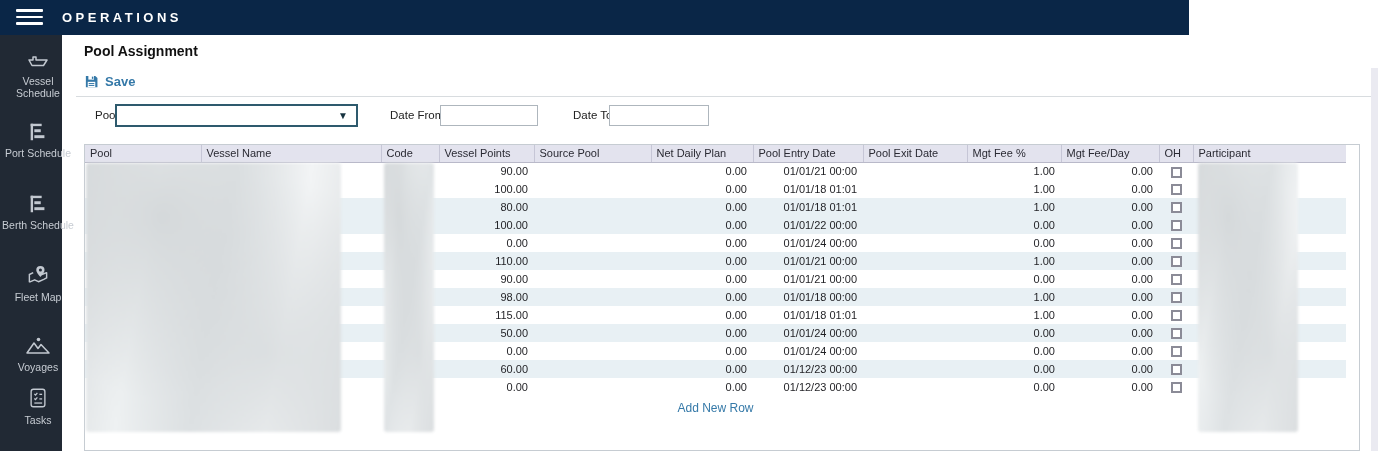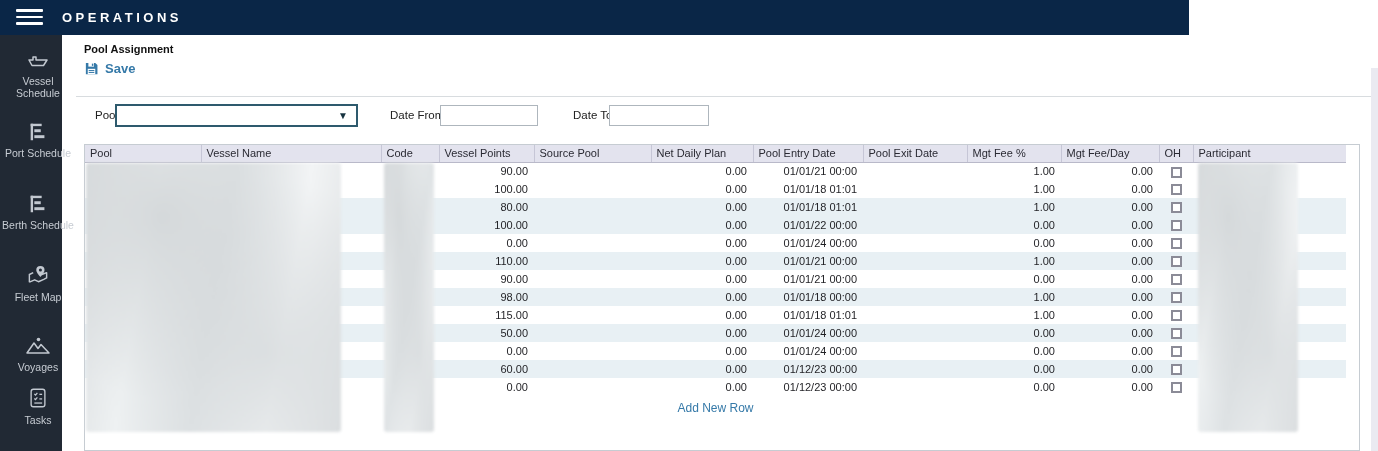--- a/index.html
+++ b/index.html
@@ -20,23 +20,23 @@
   .sidebar { position:absolute; left:0; top:35px; width:62px; height:416px;
     background:#212934; z-index:20; }
   .nav-item { position:absolute; left:0; width:76px; text-align:center;
     cursor:pointer; }
   .nav-item svg { display:block; margin:0 auto 5px auto; }
   .nav-label { color:#c7ccd3; font-size:10.5px; line-height:11.5px; display:block; }
 
   
   .content { position:absolute; left:62px; top:35px; width:1316px; height:416px;
     background:#fff; }
-  .page-title { position:absolute; left:22px; top:8px; font-size:11px;
+  .page-title { position:absolute; left:22px; top:8px; font-size:14px;
     font-weight:bold; color:#111; }
-  .save-btn { position:absolute; left:22px; top:26px; display:flex; gap:6px;
+  .save-btn { position:absolute; left:22px; top:39px; display:flex; gap:6px;
     align-items:center; color:#3579a8; font-size:13px; font-weight:600;
     cursor:pointer; }
   .hdr-divider { position:absolute; left:14px; right:0; top:61px; height:1px;
     background:#d8dcdf; }
 
   
   .filter-row { position:absolute; left:0; top:69px; width:100%; height:24px;
     font-size:11.5px; color:#222; }
   .filter-label { position:absolute; top:5px; }
   .pool-label { left:33px; }

